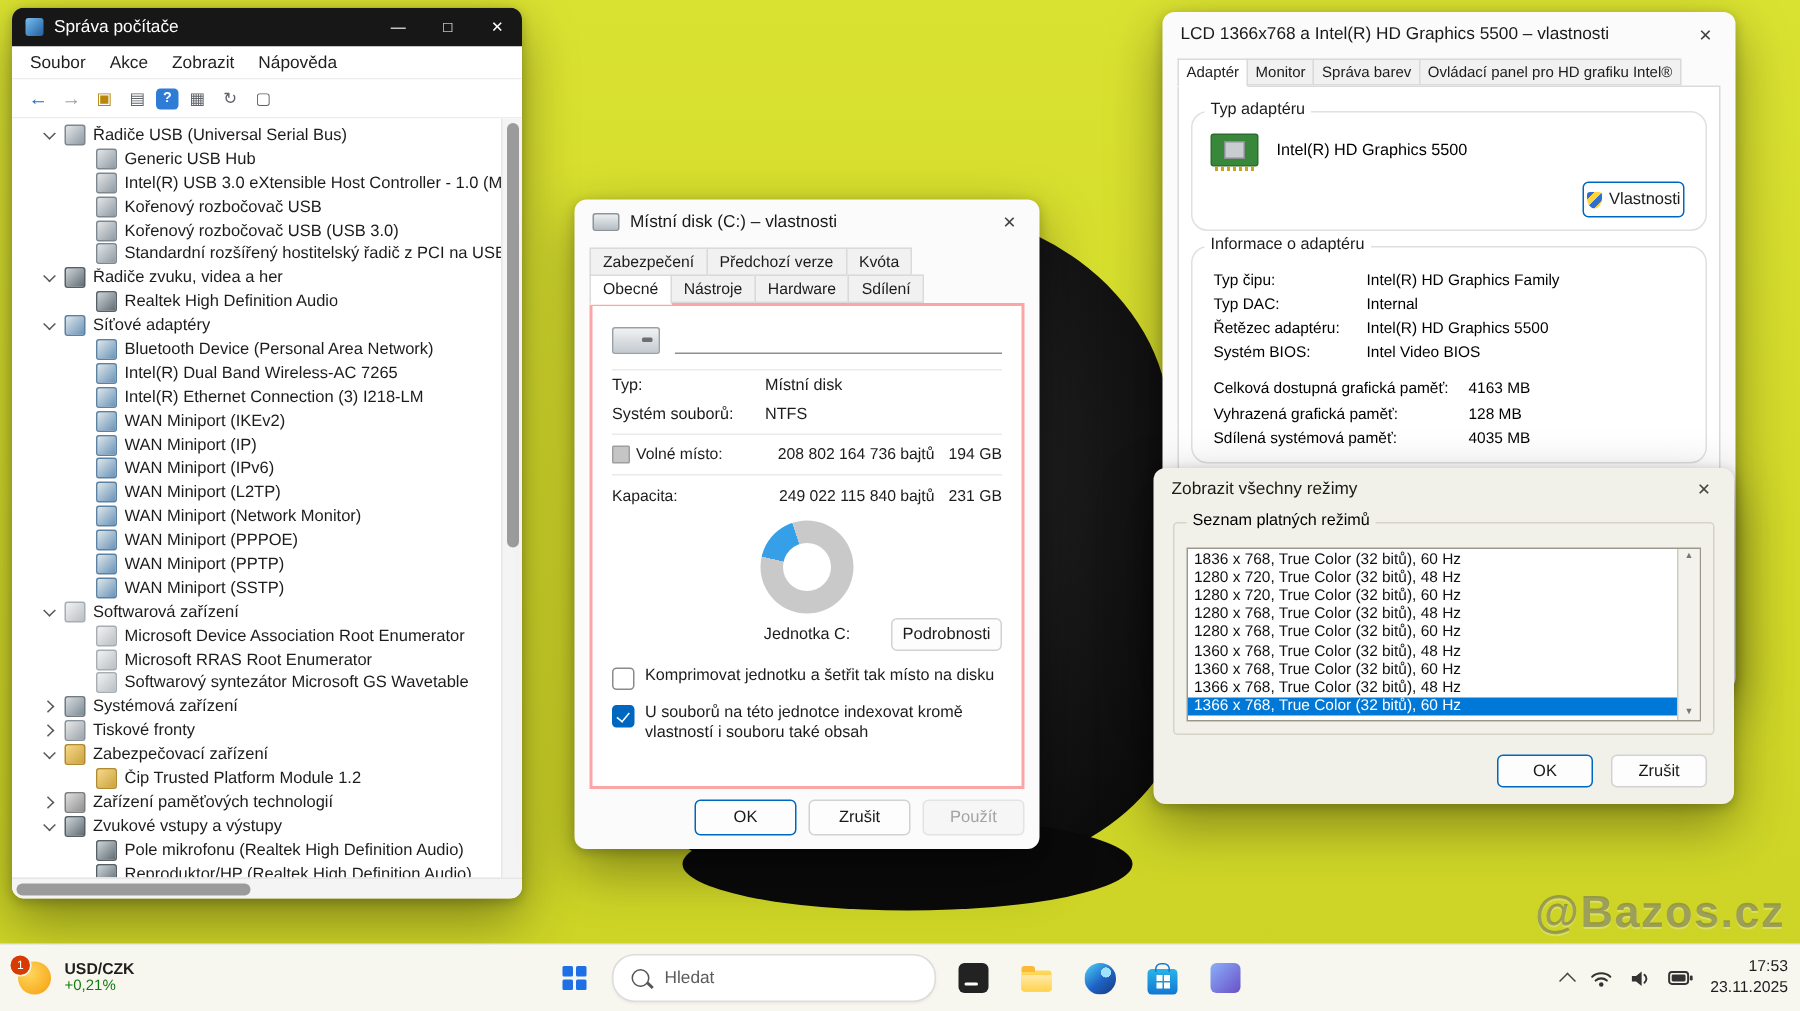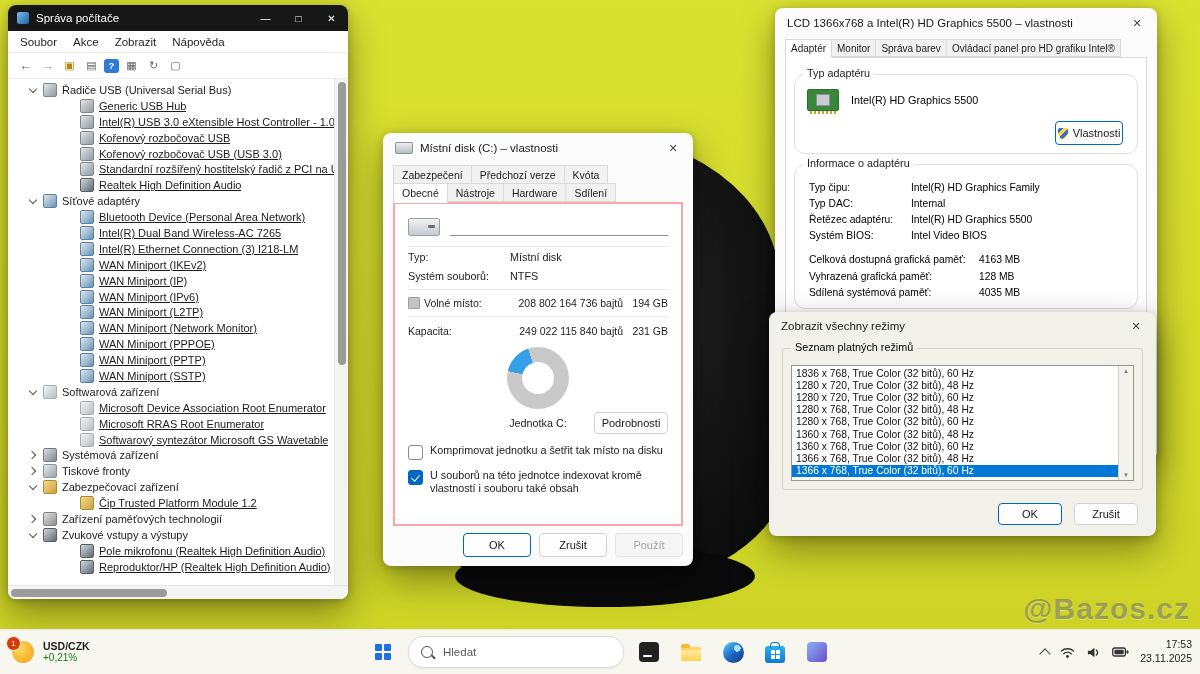--- a/index.html
+++ b/index.html
@@ -24,21 +24,21 @@
   .menu-item{font-size:11.5px;color:#1f1f1f;padding:0 8px;}
   .mgmt-toolbar{height:25px;flex:none;background:#fff;border-bottom:1px solid #ececec;display:flex;align-items:center;gap:3px;padding-left:8px;}
   .tb-btn{width:19px;height:17px;display:flex;align-items:center;justify-content:center;font-size:11px;color:#5f6368;}
   .tb-btn.back-arrow{color:#1b6ec2;font-weight:bold;font-size:13px;}
   .tb-btn.forward-arrow{color:#9aa0a6;font-weight:bold;font-size:13px;}
   .tb-btn.show-tree{color:#b8860b;}
   .tb-btn.help{background:#2f7cd6;color:#fff;border-radius:3px;width:15px;height:14px;font-size:9.5px;font-weight:bold;}
   .mgmt-body{flex:1;display:flex;overflow:hidden;background:#fff;}
   .tree{flex:1;overflow:hidden;padding-top:3px;}
   .tree-row{display:flex;align-items:center;gap:5px;height:15.9px;font-size:11px;color:#1c1c1c;white-space:nowrap;padding-left:20px;}
-  .tree-row.dev{padding-left:72px;text-decoration:underline;}
+  .tree-row.dev{padding-left:56px;}
   .tree-label{overflow:hidden;}
   .chev{width:10px;height:10px;position:relative;flex:none;}
   .chev::before{content:"";position:absolute;width:5px;height:5px;border-right:1.4px solid #565656;border-bottom:1.4px solid #565656;left:2px;top:1px;transform:rotate(45deg);}
   .chev.collapsed::before{transform:rotate(-45deg);left:1px;top:2px;}
   .dico{width:12px;height:12px;border-radius:2px;flex:none;}
   .dico.usb{background:linear-gradient(135deg,#e3e6e8,#8f9aa3);border:1px solid #7d8790;}
   .dico.audio{background:linear-gradient(135deg,#cfd6da,#5f6b72);border:1px solid #556066;}
   .dico.net{background:linear-gradient(135deg,#dfe7ea,#6a93b8);border:1px solid #5c82a3;}
   .dico.sw{background:linear-gradient(135deg,#f2f2f2,#b9bfc4);border:1px solid #a6adb3;}
   .dico.sys{background:linear-gradient(135deg,#d8dde0,#7c8a93);border:1px solid #6e7b84;}
@@ -233,20 +233,25 @@
             <span class="dico usb"></span>
             <span class="tree-label">Kořenový rozbočovač USB (USB 3.0)</span>
           </div>
 
           <div class="tree-row dev">
 
             <span class="dico usb"></span>
             <span class="tree-label">Standardní rozšířený hostitelský řadič z PCI na USB</span>
           </div>
 
+          <div class="tree-row cat">
+            <span class="chev expanded"></span>
+            <span class="dico audio"></span>
+            <span class="tree-label">Řadiče zvuku, videa a her</span>
+          </div>
 
           <div class="tree-row dev">
 
             <span class="dico audio"></span>
             <span class="tree-label">Realtek High Definition Audio</span>
           </div>
 
           <div class="tree-row cat">
             <span class="chev expanded"></span>
             <span class="dico net"></span>

